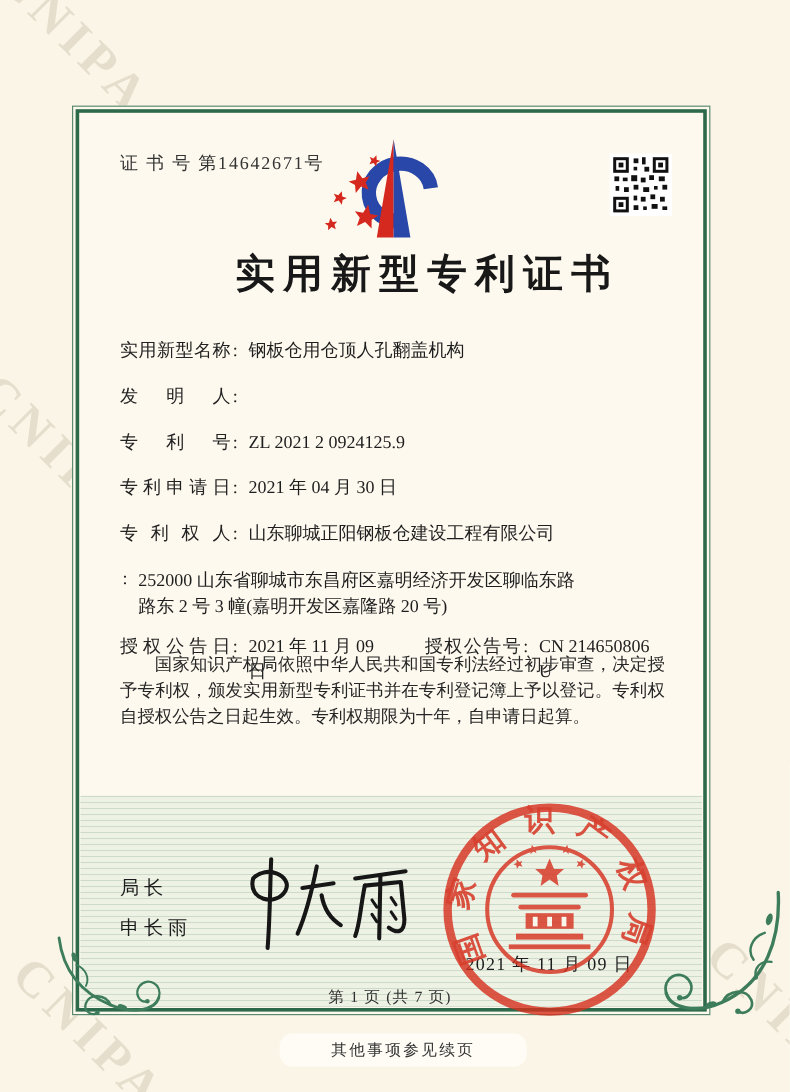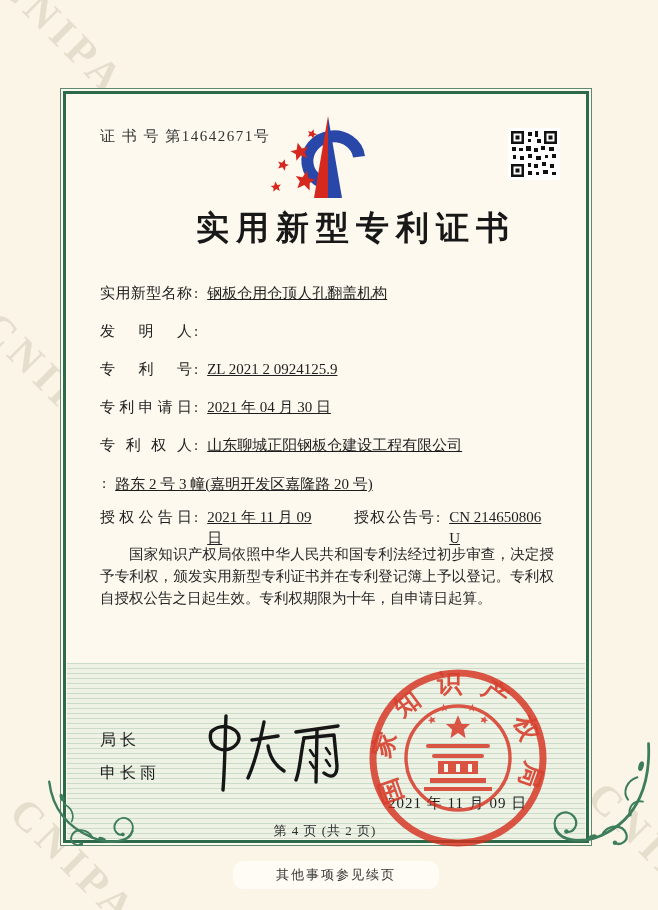--- a/index.html
+++ b/index.html
@@ -45,21 +45,21 @@
     font-size:33px;font-weight:bold;letter-spacing:7px;color:#181818;z-index:4;
   }
   
   .fields{position:absolute;left:100px;top:283px;width:452px;font-size:15px;z-index:4;}
   .frow{display:flex;margin-bottom:17px;line-height:21px;}
   .flabel{
     display:inline-block;width:92px;flex:0 0 92px;
     text-align:justify;text-align-last:justify;color:#222;
   }
   .fcolon{margin:0 9px 0 2px;color:#222;}
-  .fvalue{color:#1e1e1e;text-decoration:underline;}
+  .fvalue{color:#1e1e1e;}
   .addr-lines .line{line-height:22px;}
   .frow.addr{margin-bottom:12px;}
   .grant-group2{display:flex;margin-left:26px;}
   .grant-group2 .flabel{width:80px;flex:0 0 80px;}
   
   .bodytext{position:absolute;left:100px;top:543px;width:454px;font-size:14.5px;
     line-height:1.52;text-align:justify;color:#262626;z-index:4;}
   .bodytext p{margin:0 0 3px 0;text-indent:2em;}
   
   .signer{position:absolute;left:100px;top:730px;z-index:4;
@@ -206,20 +206,21 @@
     <span class="fvalue">2021 年 04 月 30 日</span>
   </div>
   <div class="frow">
     <span class="flabel">专利权人</span>
       <span class="fcolon">:</span>
     <span class="fvalue">山东聊城正阳钢板仓建设工程有限公司</span>
   </div>
   <div class="frow addr">
       <span class="fcolon">:</span>
     <span class="fvalue addr-lines">
+      <div class="line">252000 山东省聊城市东昌府区嘉明经济开发区聊临东路</div>
       <div class="line">路东 2 号 3 幢(嘉明开发区嘉隆路 20 号)</div>
     </span>
   </div>
   <div class="frow">
     <span class="flabel">授权公告日</span>
       <span class="fcolon">:</span>
     <span class="fvalue">2021 年 11 月 09 日</span>
     <span class="grant-group2">
       <span class="flabel">授权公告号</span>
         <span class="fcolon">:</span>
@@ -275,17 +276,17 @@
     <rect x="64" y="112" width="56" height="5"></rect>
     <rect x="58" y="121" width="68" height="4"></rect>
     <g fill="#fdf9ee">
         <rect x="78" y="98" width="4" height="8"></rect>
         <rect x="90" y="98" width="4" height="8"></rect>
         <rect x="102" y="98" width="4" height="8"></rect>
       </g>
   </g>
 </svg>
 
-<div class="page-info">第 4 页 (共 2 页)</div>
+<div class="page-info">第 1 页 (共 7 页)</div>
 
 <div class="footer-note-box">
   <span class="footer-note">其他事项参见续页</span>
 </div>
 
 </body></html>

